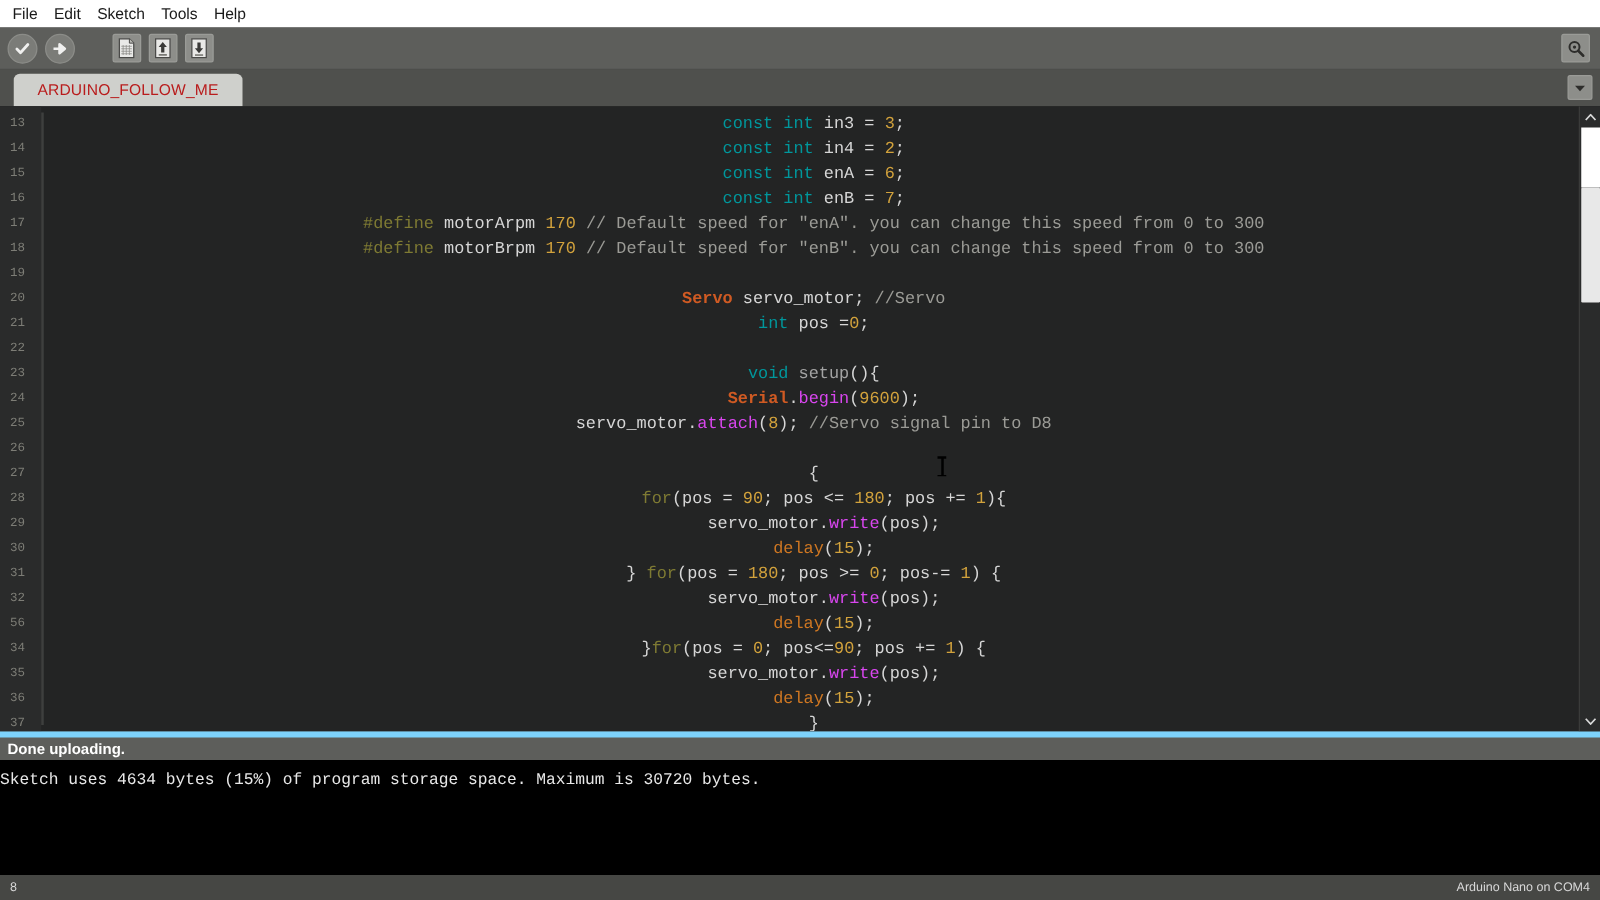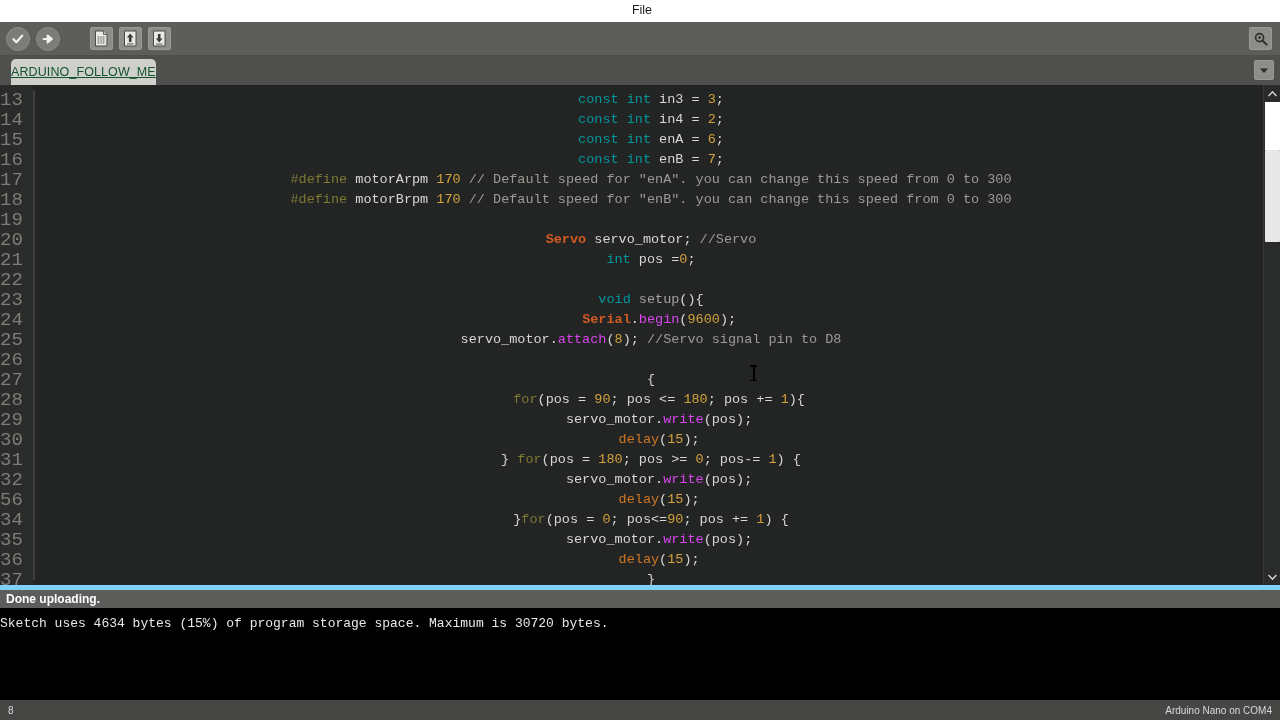--- a/index.html
+++ b/index.html
@@ -11,21 +11,20 @@
   }
 
   
   .menubar {
     height: 22px;
     background: #ffffff;
     display: flex;
     align-items: center;
     padding-left: 4px;
     gap: 1px;
-    flex-direction: column;
   }
   .menubar .mi {
     font-size: 12.5px;
     color: #1a1a1a;
     padding: 2px 6px;
     line-height: 16px;
     white-space: nowrap;
     cursor: default;
   }
 
@@ -74,29 +73,28 @@
     height: 29px;
     background: #4f504d;
     position: relative;
     display: flex;
     align-items: flex-end;
     padding-left: 11px;
   }
   .tab {
     height: 26px;
     background: #cfd0cc;
-    color: #14532d;
+    color: #b91c1c;
     font-size: 12.5px;
-    padding: 0 0;
+    padding: 0 19px;
     display: flex; align-items: center;
     border-radius: 5px 5px 0 0;
     letter-spacing: .1px;
     cursor: pointer;
     white-space: nowrap;
-    text-decoration: underline;
   }
   .tabmenu {
     position: absolute;
     right: 6px; top: 4px;
     width: 20px; height: 20px;
     background: #8d8e8a;
     border: 1px solid #9a9b97;
     border-radius: 2px;
     display: flex; align-items: center; justify-content: center;
     cursor: pointer;
@@ -108,23 +106,23 @@
     height: 500px;
     background: #232424;
     display: flex;
     overflow: hidden;
   }
   .gutter {
     width: 33px;
     background: #2a2b2b;
     color: #7d7d76;
     font-family: "Liberation Mono", monospace;
-    font-size: 19px;
+    font-size: 10px;
     line-height: 20px;
-    text-align: left;
+    text-align: center;
     padding: 5px 5px 0 0;
     user-select: none;
     flex: 0 0 33px;
   }
   .gutter .ln { height: 20px; }
   .gsep {
     width: 2px;
     background: #3e3f3e;
     flex: 0 0 2px;
     margin-top: 5px;

